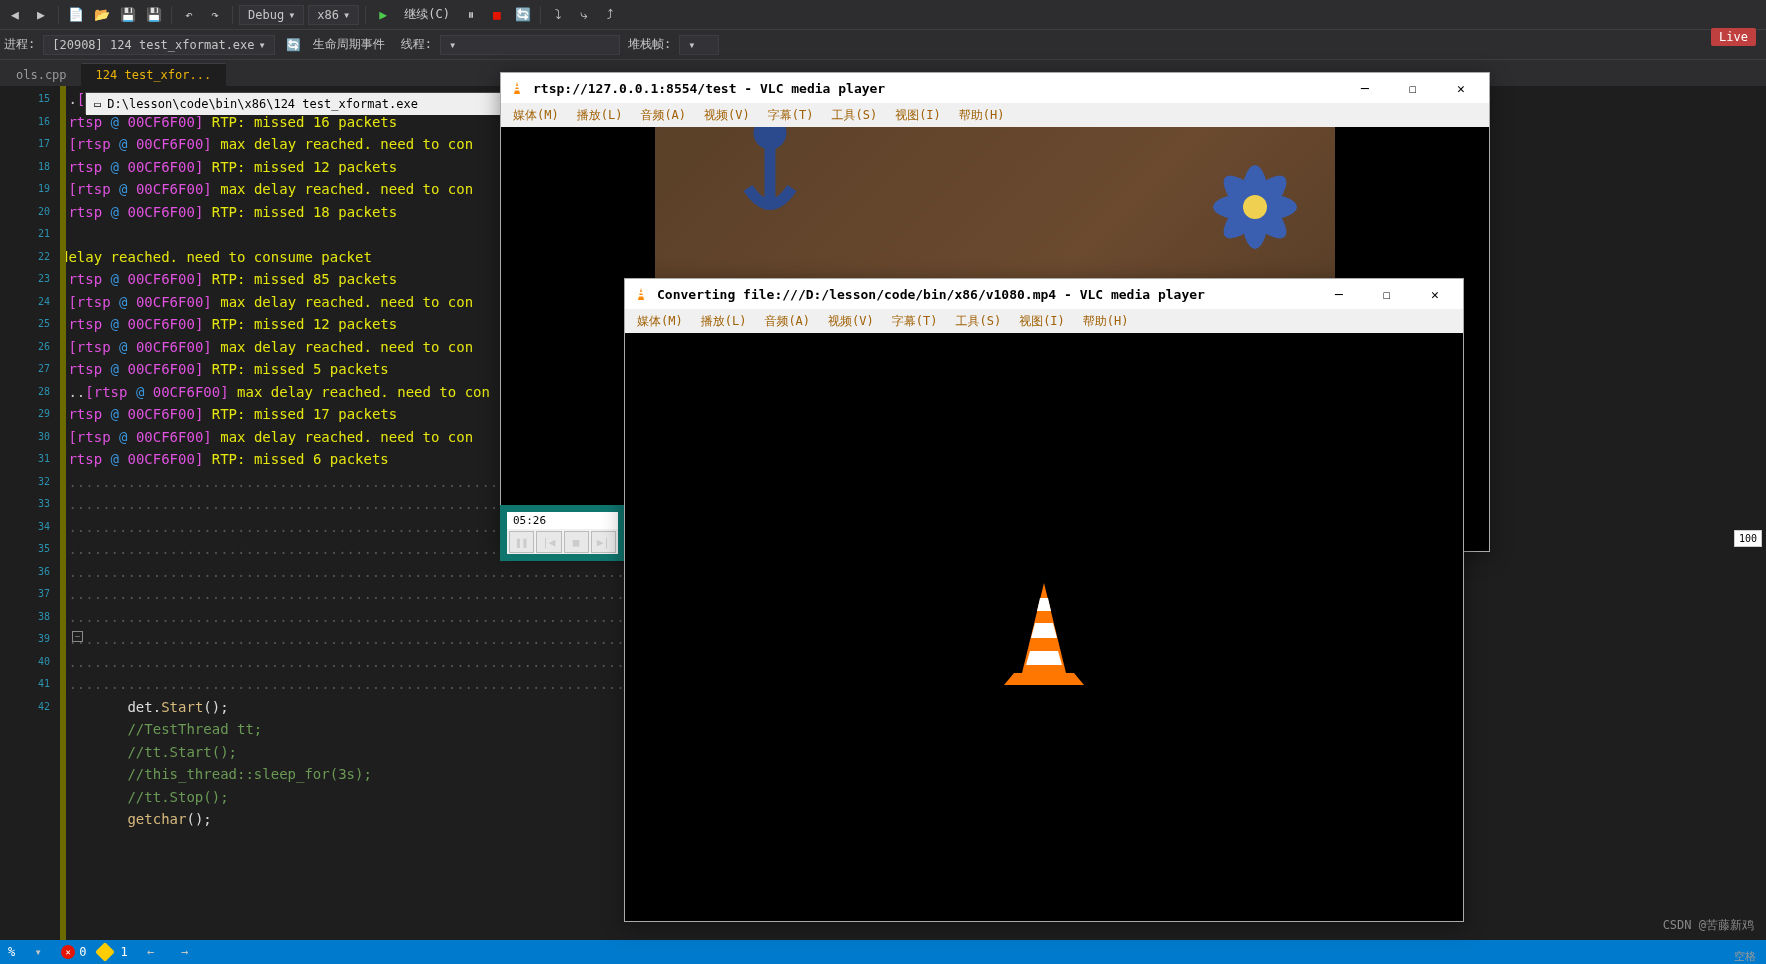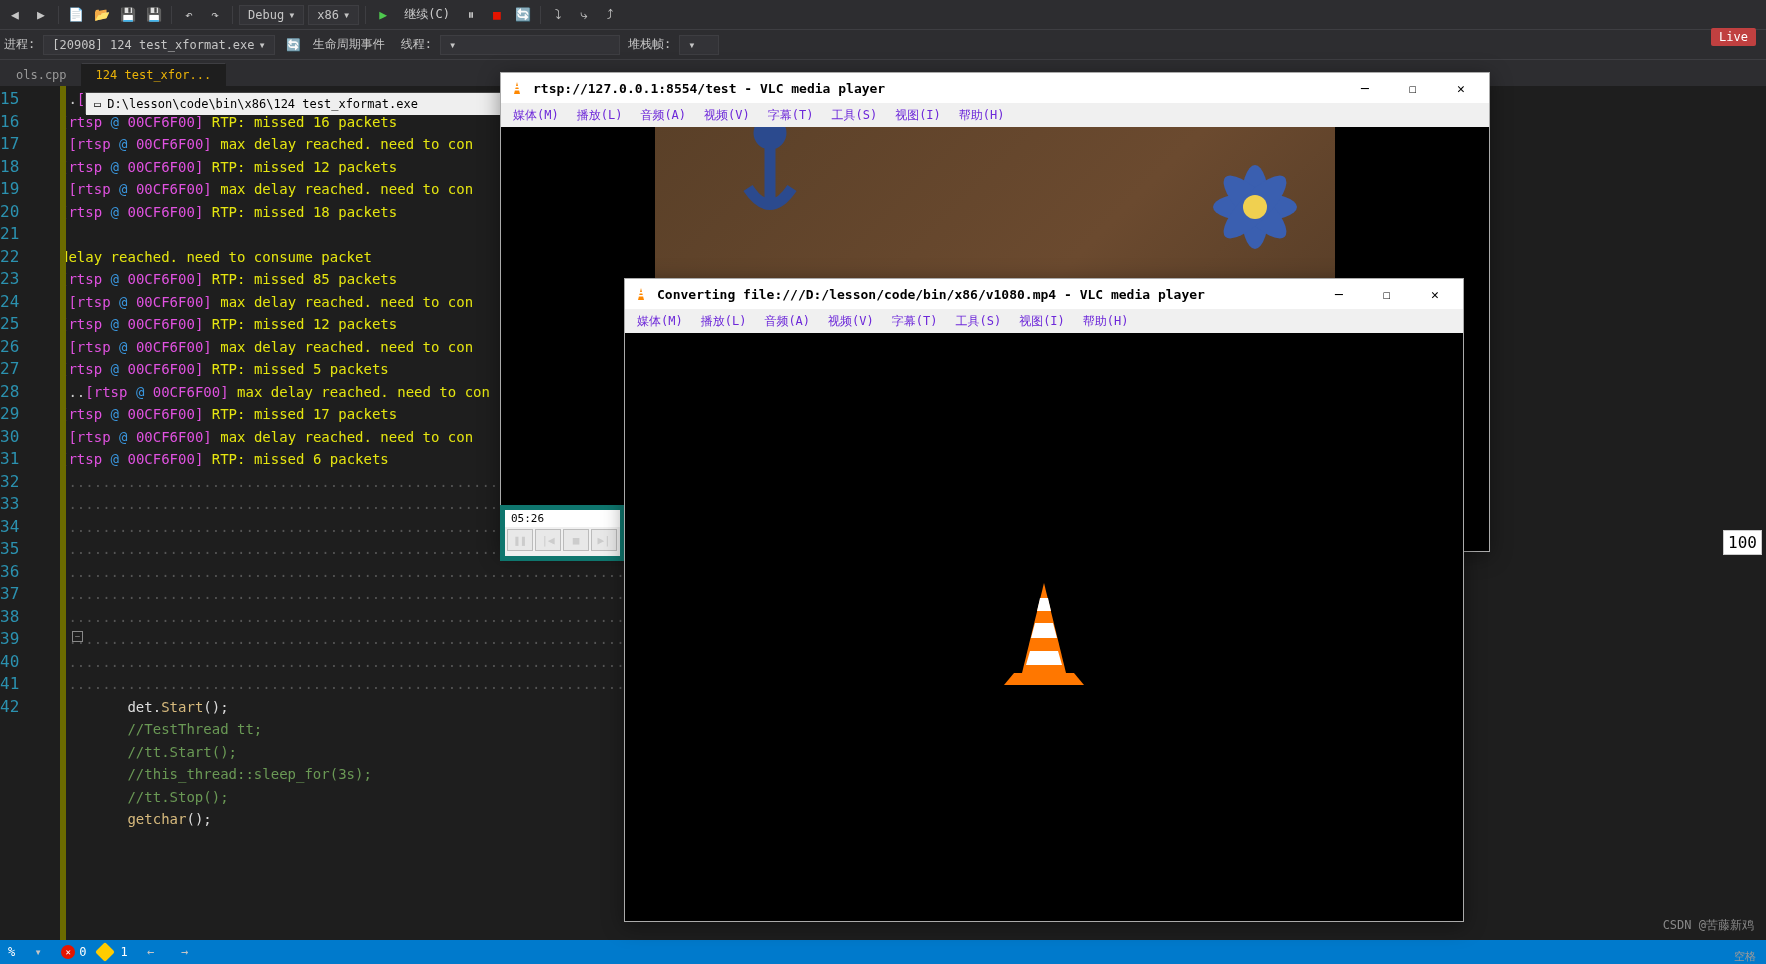--- a/index.html
+++ b/index.html
@@ -56,23 +56,24 @@
 }
 .vs-tab.active { background: #1e1e1e; color: #eab308; border-top: 1px solid #3e3e42; }
 .editor-area {
   position: relative;
   display: flex;
   height: calc(100% - 110px);
 }
 .gutter {
   width: 60px;
   background: #1e1e1e;
+  text-align: right;
   padding-right: 10px;
   color: #2b91af;
-  font-size: 16px;
+  font-size: 10px;
   line-height: 22.5px;
   padding-top: 2px;
   user-select: none;
 }
 .gutter div { height: 22.5px; }
 .code-lines {
   flex: 1;
   font-size: 14px;
   line-height: 22.5px;
   padding-top: 2px;
@@ -133,21 +134,21 @@
 .vlc-title { flex: 1; }
 .vlc-winbtn {
   width: 40px; height: 28px;
   display: flex; align-items: center; justify-content: center;
   color: #000; cursor: pointer;
 }
 .vlc-menubar {
   background: #f0f0f0; height: 24px;
   display: flex; align-items: center;
   padding: 0 4px; gap: 2px;
-  font-size: 12px; color: #6d28d9;
+  font-size: 12px; color: #a16207;
 }
 .vlc-menu { padding: 2px 8px; cursor: pointer; }
 .vlc-content {
   background: #000;
   position: relative;
   flex: 1;
 }
 .vlc1 .vlc-content { height: calc(100% - 54px); }
 .vlc2 .vlc-content { height: calc(100% - 54px); }
 .video-frame {
@@ -159,21 +160,21 @@
 }
 .anchor { position: absolute; left: 60px; top: -20px; width: 110px; height: 140px; }
 .fan { position: absolute; right: 20px; top: 20px; width: 120px; height: 120px; }
 .crab { position: absolute; left: 260px; bottom: -30px; }
 .crab2 { position: absolute; right: 120px; bottom: -30px; }
 .vlc-controls {
   position: absolute;
   left: 500px; top: 505px;
   width: 125px; height: 56px;
   background: #f0f0f0;
-  border: 5px solid #0f766e;
+  border: 7px solid #0f766e;
   z-index: 15;
   display: flex; flex-direction: column;
 }
 .vlc-time {
   font-size: 11px; color: #000;
   padding: 2px 6px;
   background: #fff;
 }
 .vlc-btns {
   display: flex; gap: 2px; padding: 2px;
@@ -209,21 +210,21 @@
 }
 .live-badge {
   position: absolute; right: 10px; top: 28px;
   color: #fff; font-size: 12px;
   background: #c04040; padding: 2px 8px;
   border-radius: 2px;
 }
 .vol-badge {
   position: absolute; right: 4px; top: 530px;
   background: #fff; border: 1px solid #ccc;
-  padding: 2px 4px; font-size: 16px; color: #000;
+  padding: 2px 4px; font-size: 10px; color: #000;
   z-index: 25;
 }
 .bottom-tag {
   position: absolute; bottom: 0; right: 10px;
   font-size: 11px; color: #999;
 }
 </style>
 </head>
 <body>
 

